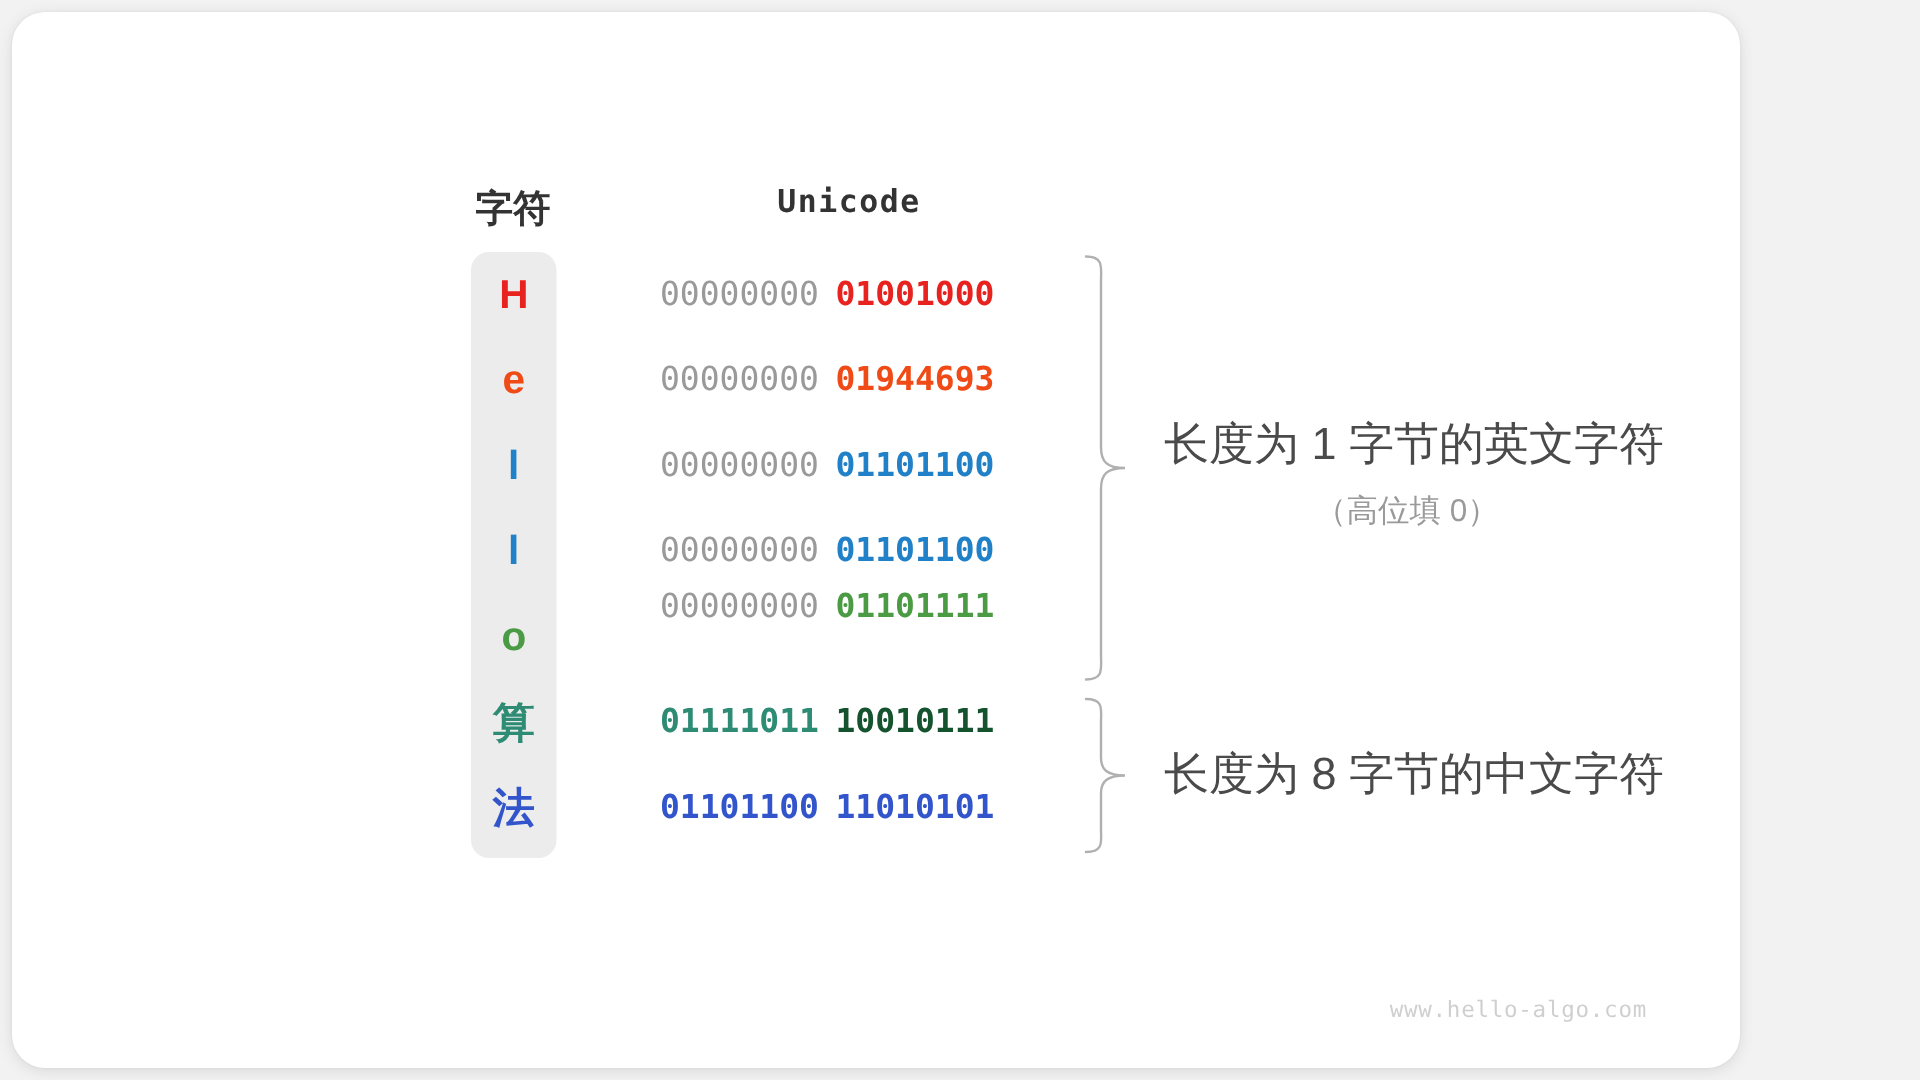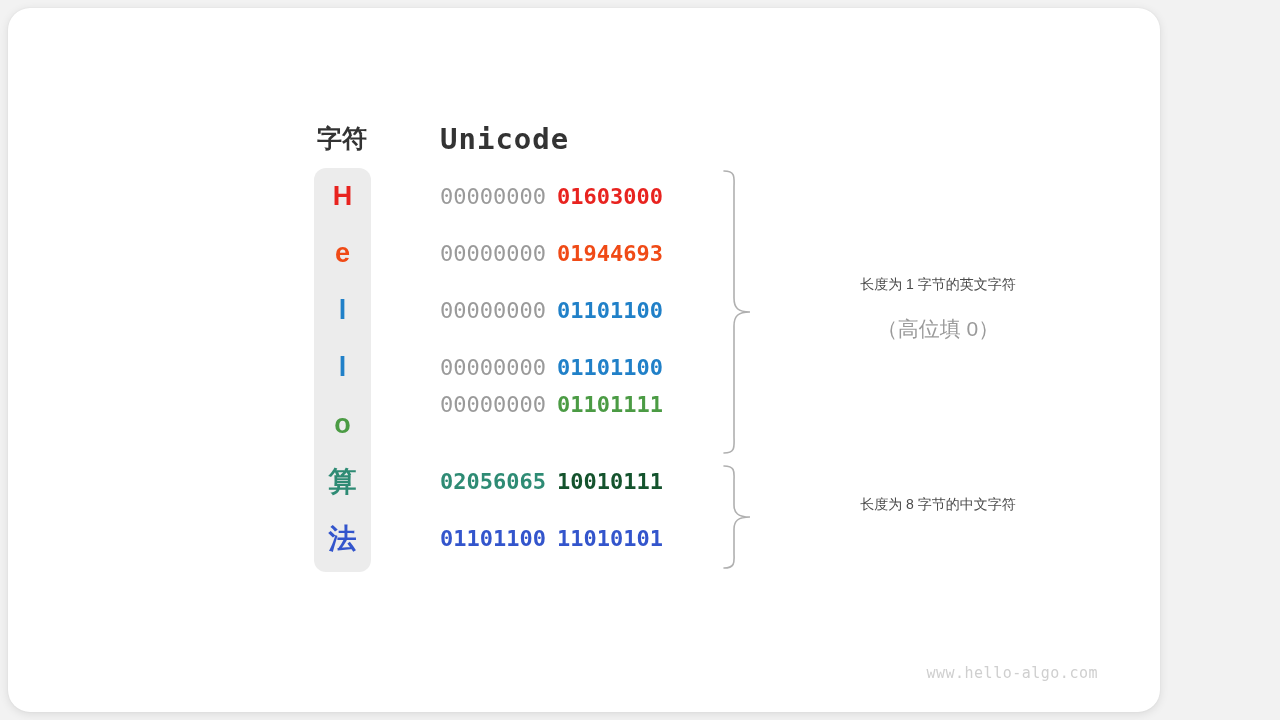--- a/index.html
+++ b/index.html
@@ -36,21 +36,22 @@
     top: 114px;
     width: 56px;
     text-align: center;
     font-size: 25px;
     font-family: "Liberation Sans", "DejaVu Sans", sans-serif;
   }
   #head-unicode {
     left: 432px;
     top: 114px;
     width: 252px;
-    font-size: 29px;
+    text-align: center;
+    font-size: 21px;
     letter-spacing: 1px;
     font-family: "DejaVu Sans Mono", "Liberation Mono", monospace;
   }
 
   
   #char-column {
     position: absolute;
     left: 306px;
     top: 160px;
     width: 57px;
@@ -93,27 +94,27 @@
   }
 
   
   .annot {
     position: absolute;
     text-align: center;
     white-space: nowrap;
     font-family: "Liberation Sans", "DejaVu Sans", sans-serif;
   }
   .annot-main {
-    font-size: 14px;
+    font-size: 30px;
     color: #4a4a4a;
   }
   .annot-sub {
     font-size: 21px;
     color: #9a9a9a;
-    margin-top: 21px;
+    margin-top: 9px;
   }
 
   
   #watermark {
     position: absolute;
     right: 62px;
     bottom: 30px;
     font-family: "DejaVu Sans Mono", "Liberation Mono", monospace;
     font-size: 15px;
     color: #cfcfcf;
@@ -133,26 +134,26 @@
       <div class="char-cell" style="top: 0px; color: rgb(232, 35, 31);">H</div>
       <div class="char-cell" style="top: 57px; color: rgb(240, 74, 22);">e</div>
       <div class="char-cell" style="top: 114px; color: rgb(32, 128, 200);">l</div>
       <div class="char-cell" style="top: 171px; color: rgb(32, 128, 200);">l</div>
       <div class="char-cell" style="top: 228px; color: rgb(75, 155, 68);">o</div>
       <div class="char-cell cjk" style="top: 285px; color: rgb(46, 139, 116);">算</div>
       <div class="char-cell cjk" style="top: 342px; color: rgb(51, 85, 204);">法</div>
     </div>
 
   <div id="rows-layer">
-      <div class="bin-row" style="top: 160px;"><span class="byte-hi">00000000</span><span class="gap"></span><span class="byte-lo" style="color: rgb(232, 35, 31);">01603000</span></div>
+      <div class="bin-row" style="top: 160px;"><span class="byte-hi">00000000</span><span class="gap"></span><span class="byte-lo" style="color: rgb(232, 35, 31);">01001000</span></div>
       <div class="bin-row" style="top: 217px;"><span class="byte-hi">00000000</span><span class="gap"></span><span class="byte-lo" style="color: rgb(240, 74, 22);">01944693</span></div>
       <div class="bin-row" style="top: 274px;"><span class="byte-hi">00000000</span><span class="gap"></span><span class="byte-lo" style="color: rgb(32, 128, 200);">01101100</span></div>
       <div class="bin-row" style="top: 331px;"><span class="byte-hi">00000000</span><span class="gap"></span><span class="byte-lo" style="color: rgb(32, 128, 200);">01101100</span></div>
       <div class="bin-row" style="top: 368px;"><span class="byte-hi">00000000</span><span class="gap"></span><span class="byte-lo" style="color: rgb(75, 155, 68);">01101111</span></div>
-      <div class="bin-row" style="top: 445px;"><span class="byte-both" style="color: rgb(46, 139, 116);">02056065</span><span class="gap"></span><span class="byte-lo" style="color: #14532d;">10010111</span></div>
+      <div class="bin-row" style="top: 445px;"><span class="byte-both" style="color: rgb(46, 139, 116);">01111011</span><span class="gap"></span><span class="byte-lo" style="color: #14532d;">10010111</span></div>
       <div class="bin-row" style="top: 502px;"><span class="byte-both" style="color: rgb(51, 85, 204);">01101100</span><span class="gap"></span><span class="byte-lo" style="color: rgb(51, 85, 204);">11010101</span></div>
     </div>
 
   <svg class="brace" id="brace-1" style="left:712px; top:160px;" width="34" height="288" viewBox="0 0 34 288">
     <path d="M 4 3 C 16 3 14 10 14 20 L 14 130 C 14 140 18 144 30 144
              C 18 144 14 148 14 158 L 14 268 C 14 278 16 285 4 285" fill="none" stroke="#b0b0b0" stroke-width="1.6" stroke-linecap="round"></path>
   </svg>
 
   <svg class="brace" id="brace-2" style="left:712px; top:455px;" width="34" height="108" viewBox="0 0 34 108">
     <path d="M 4 3 C 16 3 14 10 14 18 L 14 42 C 14 50 18 54 30 54

